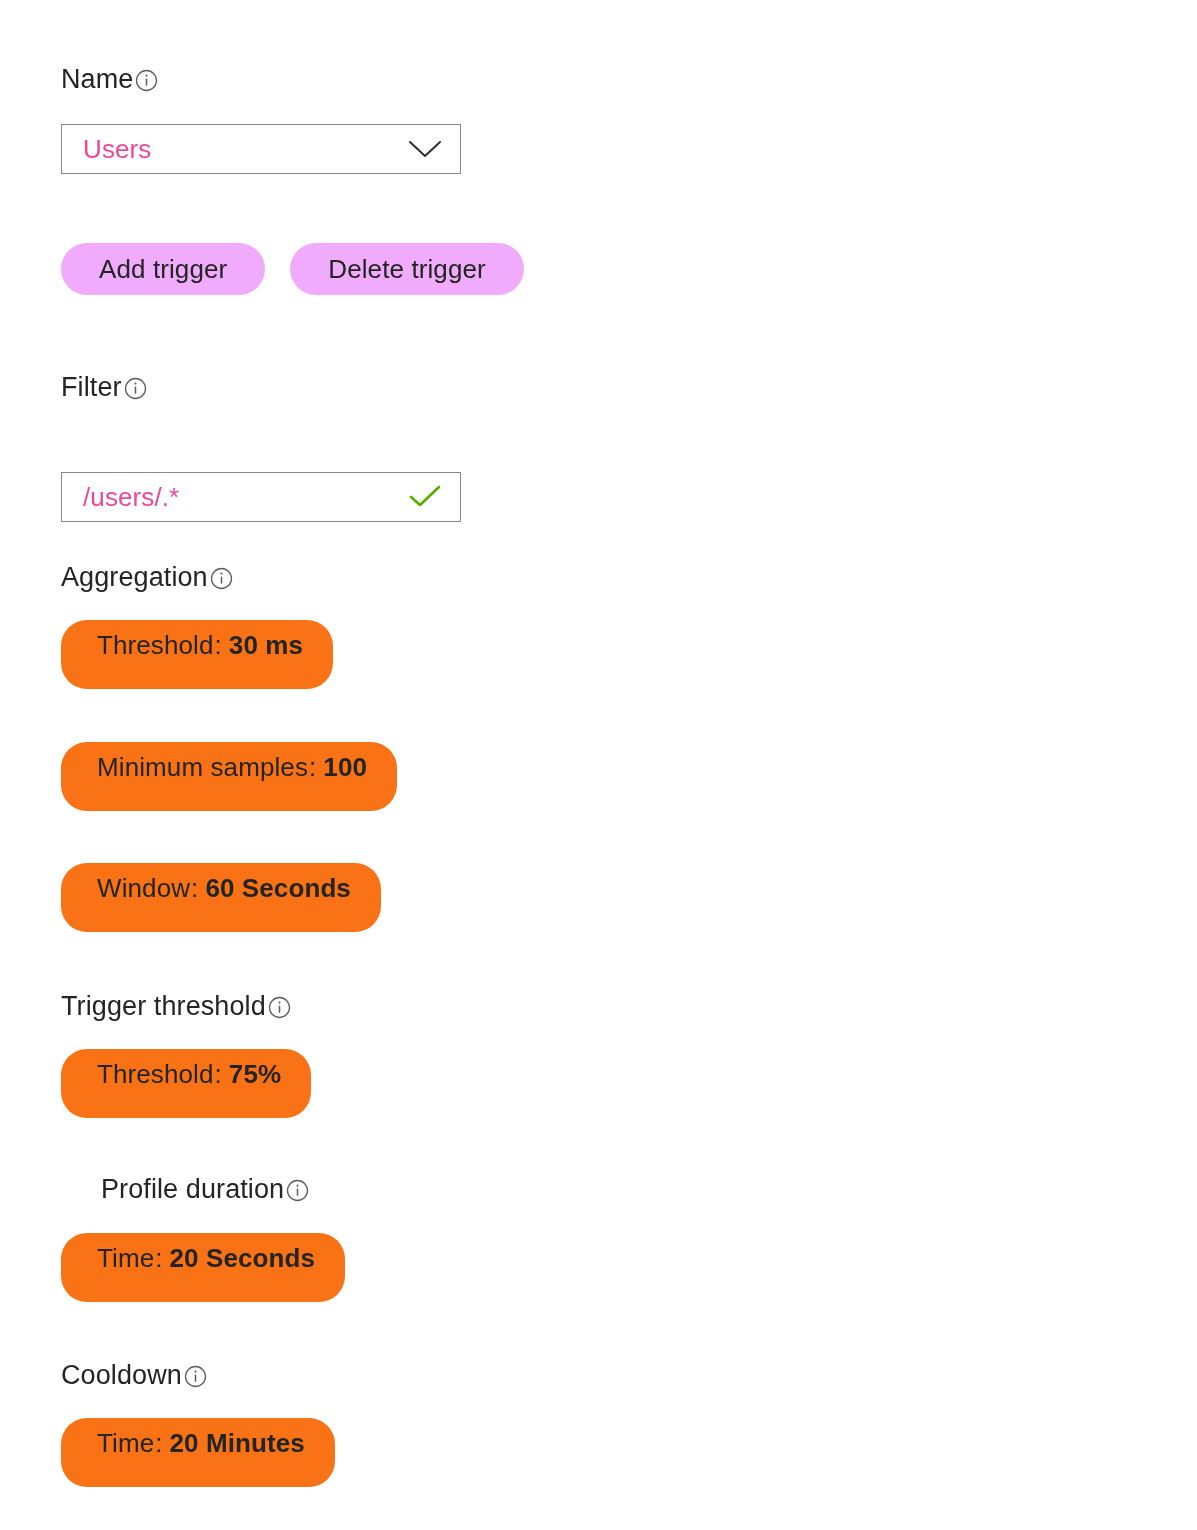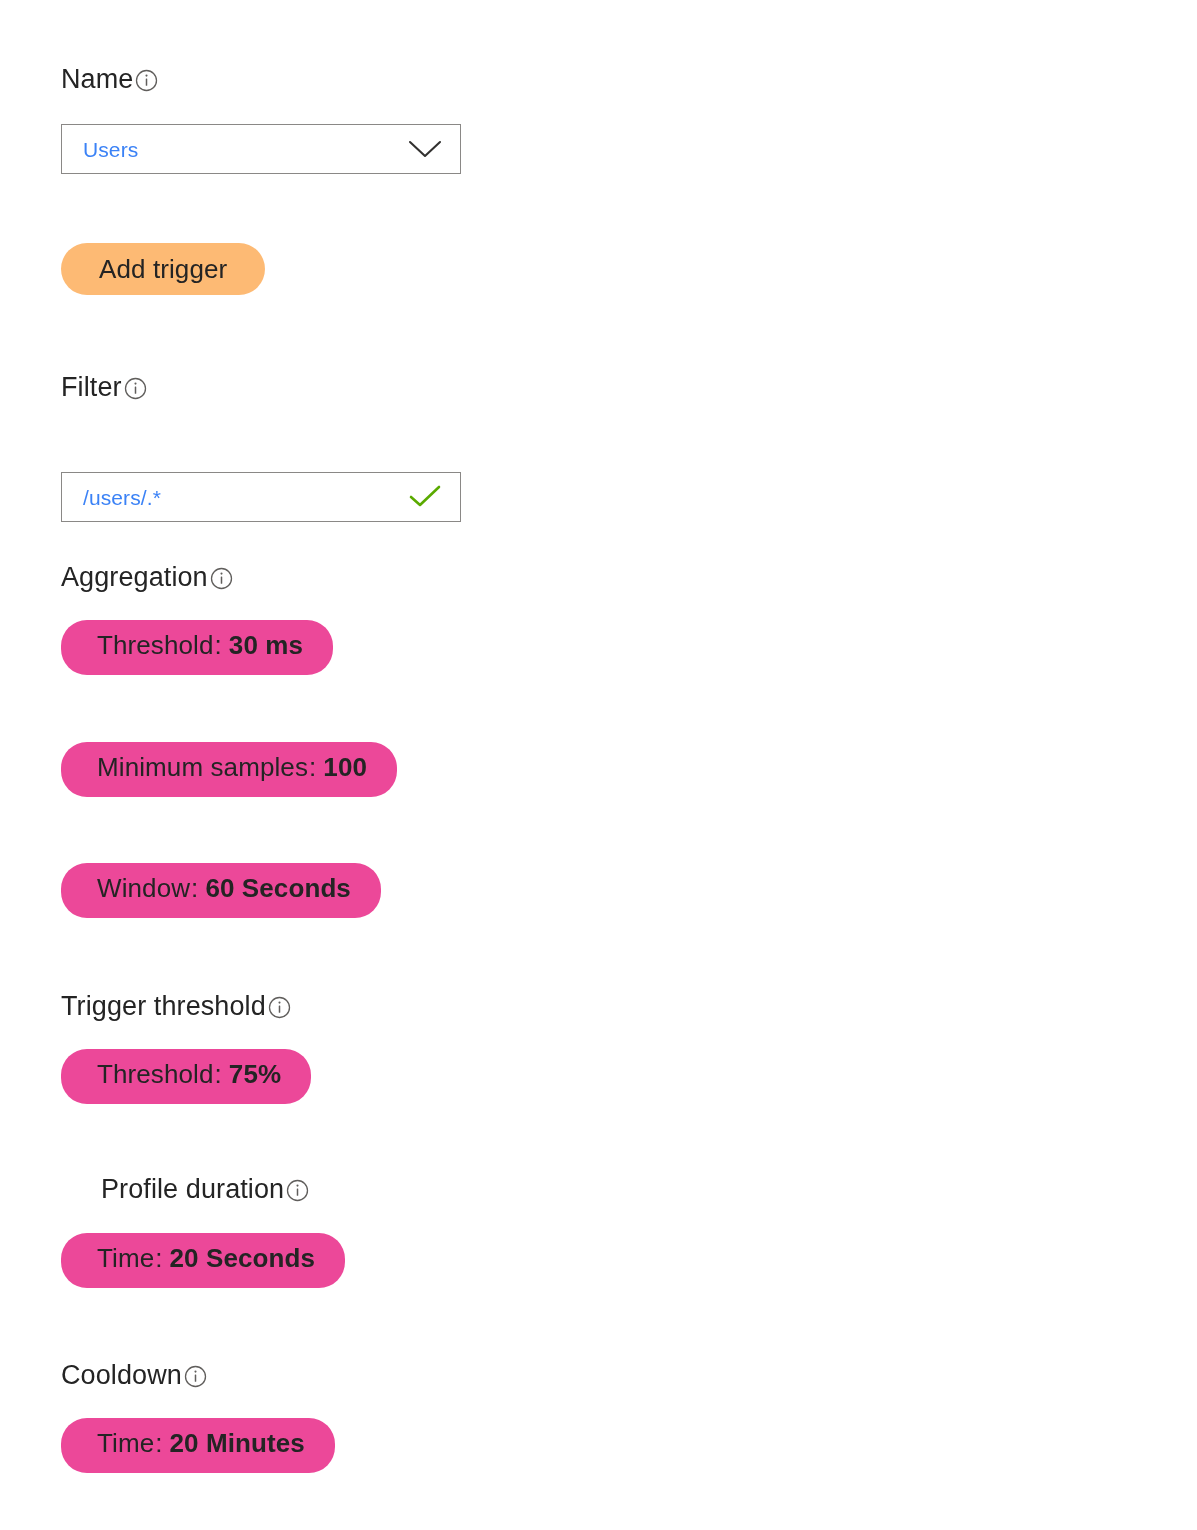--- a/index.html
+++ b/index.html
@@ -53,22 +53,22 @@
     position: relative;
     width: 400px;
     height: 50px;
     box-sizing: border-box;
     border: 1.6px solid #8a8886;
     background: #ffffff;
     display: flex;
     align-items: center;
   }
   .input-value {
-    font-size: 21px;
-    color: #3b82f6;
+    font-size: 26px;
+    color: #ec4899;
     padding-left: 21px;
     line-height: 1;
     white-space: nowrap;
     letter-spacing: 0.1px;
   }
   .input-affix {
     position: absolute;
     right: 18px;
     top: 50%;
     transform: translateY(-50%);
@@ -78,45 +78,45 @@
   }
   .input-affix svg { display: block; }
 
   
   .button-row {
     display: flex;
     align-items: center;
     gap: 25px;
   }
   .pill-button {
-    background: #fdba74;
+    background: #f0abfc;
     border: none;
     border-radius: 26px;
     height: 52px;
     display: inline-flex;
     align-items: center;
     justify-content: center;
     padding: 0 38px;
     font-family: "Liberation Sans", sans-serif;
     font-size: 26px;
     color: #242424;
     cursor: pointer;
     letter-spacing: 0.1px;
     white-space: nowrap;
   }
 
   
   .chip {
-    background: #ec4899;
+    background: #f97316;
     border: none;
     border-radius: 26px;
     height: 51px;
     display: inline-flex;
     align-items: center;
-    padding: 0 30px 4px 36px;
+    padding: 0 30px 18px 36px;
     font-family: "Liberation Sans", sans-serif;
     font-size: 26px;
     color: #242424;
     cursor: pointer;
     white-space: nowrap;
     letter-spacing: 0.1px;
   }
   .chip .chip-label { font-weight: 400; }
   .chip .chip-sep   { font-weight: 400; padding: 0 1px; }
   .chip .chip-value { font-weight: 700; padding-left: 6px; }
@@ -144,20 +144,21 @@
     <span class="input-value">Users</span>
     <span class="input-affix">
       <svg width="34" height="20" viewBox="0 0 34 20" aria-hidden="true">
         <path d="M2 3 L17 17 L32 3" fill="none" stroke="#323130" stroke-width="2.1" stroke-linecap="round" stroke-linejoin="round"></path>
       </svg>
     </span>
   </div>
 
   <div class="abs button-row" style="left:61px; top:243px;">
     <button class="pill-button">Add trigger</button>
+    <button class="pill-button">Delete trigger</button>
   </div>
 
   <div class="abs field-label" style="left:61px; top:374px;">
     <span>Filter</span>
     <span class="info-icon">
       <svg width="23" height="23" viewBox="0 0 23 23" aria-hidden="true">
         <circle cx="11.5" cy="11.5" r="10" fill="none" stroke="#605e5c" stroke-width="1.3"></circle>
         <circle cx="11.5" cy="6.6" r="1.05" fill="#605e5c"></circle>
         <rect x="10.75" y="9.4" width="1.5" height="7.4" rx="0.5" fill="#605e5c"></rect>
       </svg>

